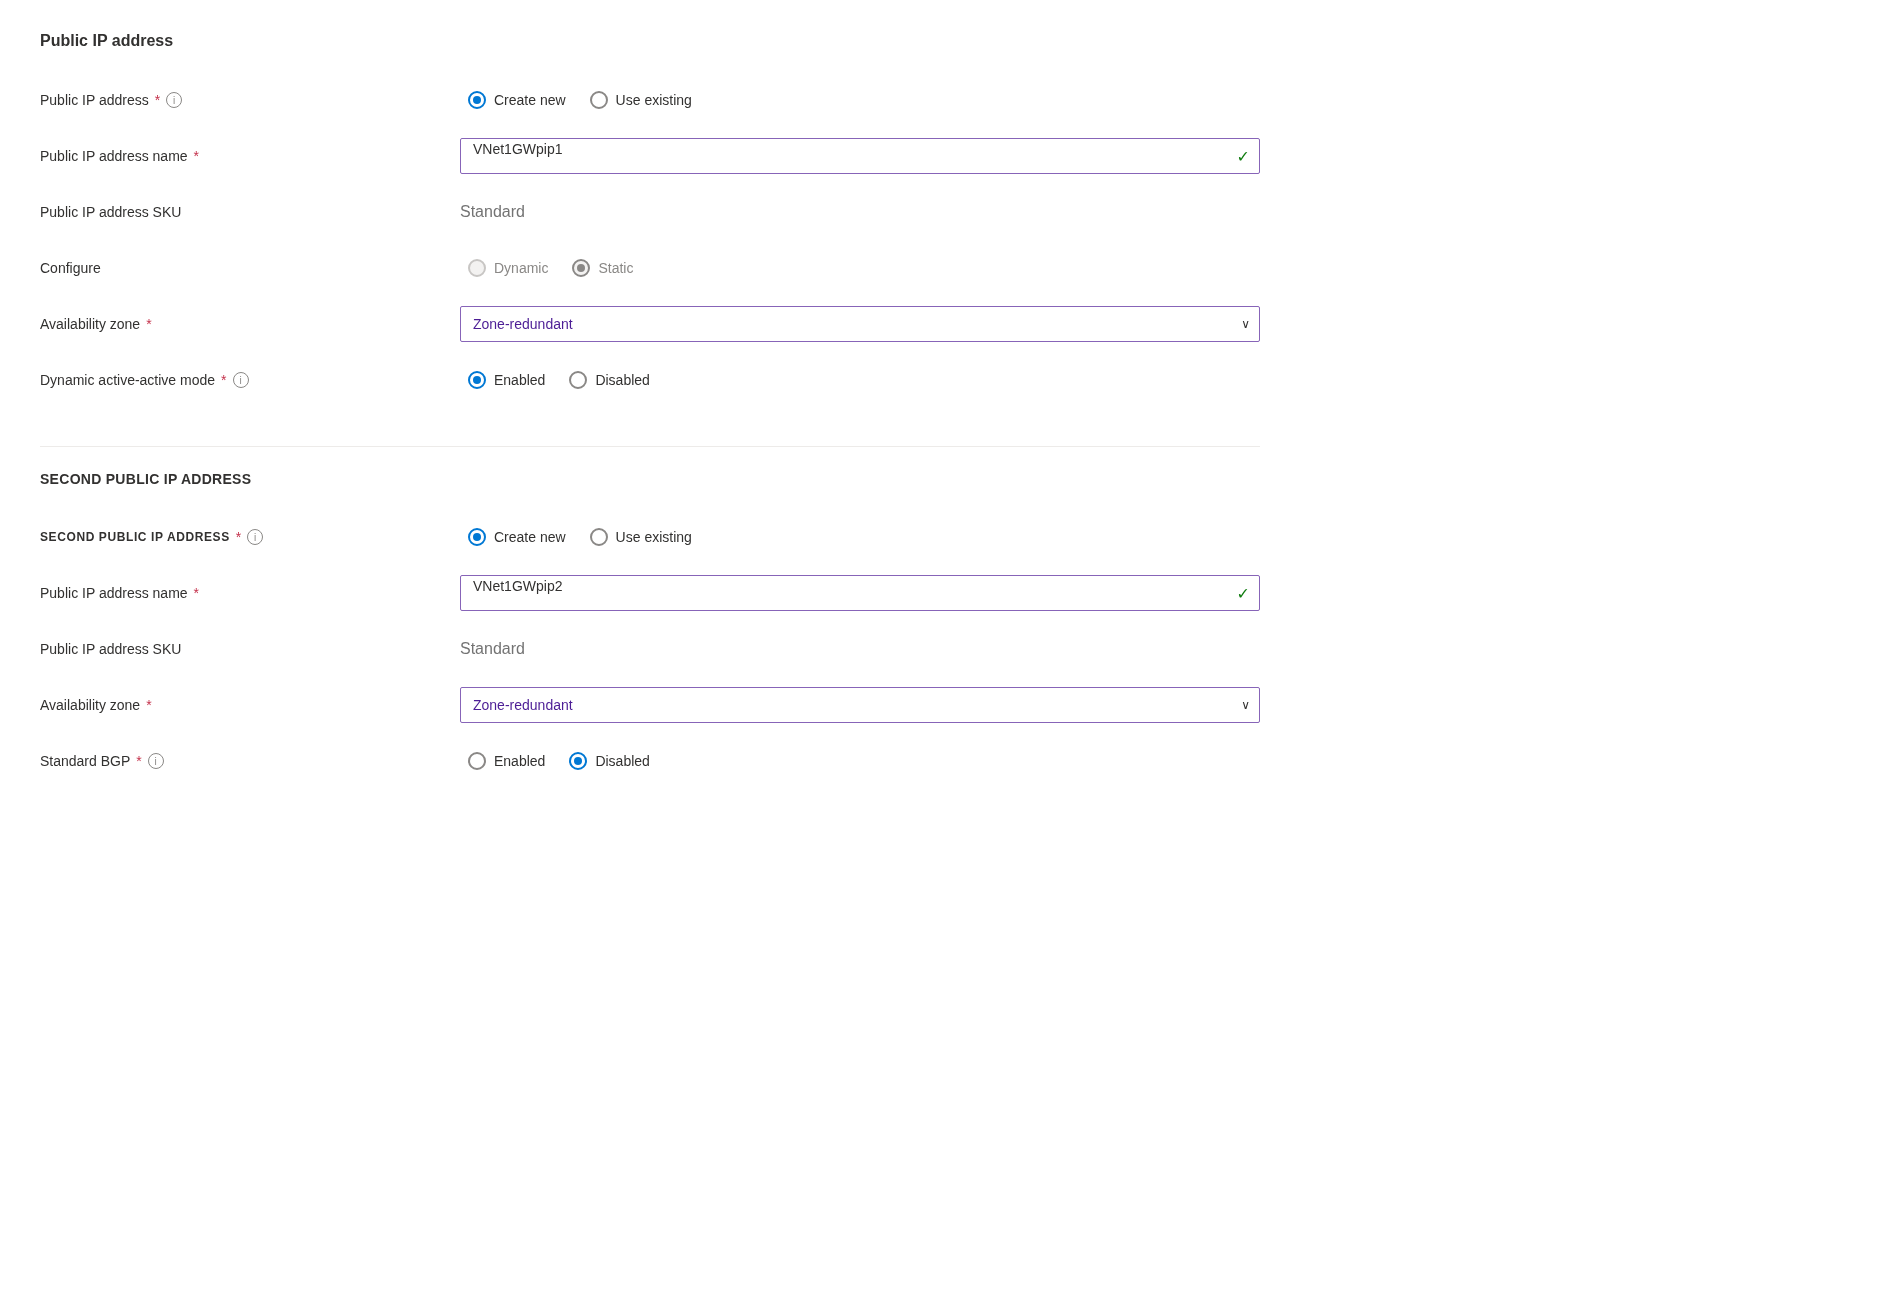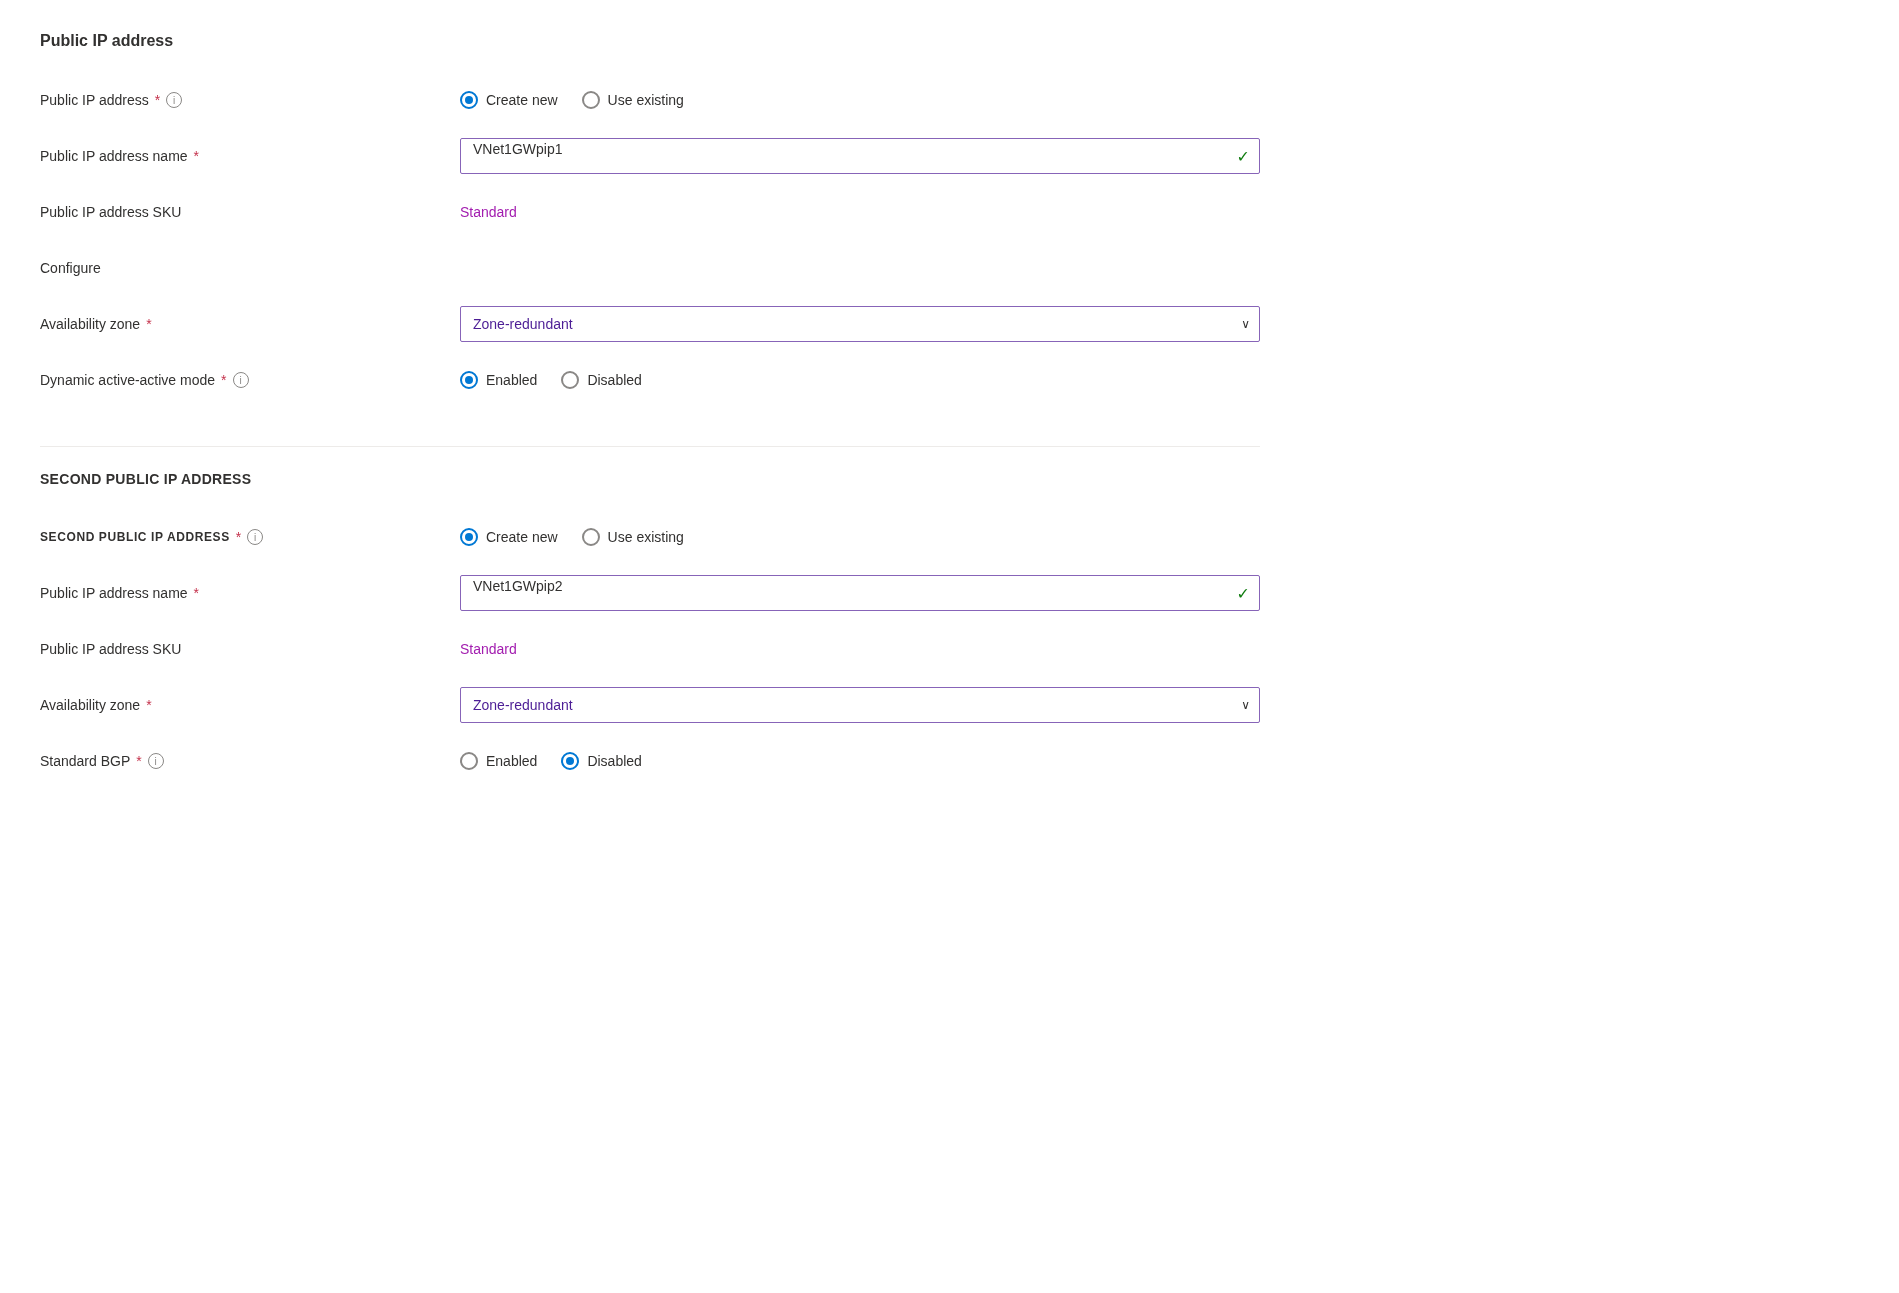--- a/index.html
+++ b/index.html
@@ -144,20 +144,21 @@
       transform: translateY(-50%);
       color: #323130;
       pointer-events: none;
       font-size: 12px;
     }
 
     .radio-group {
       display: flex;
       align-items: center;
       gap: 24px;
+      margin-left: 8px;
     }
 
     .radio-option {
       display: flex;
       align-items: center;
       gap: 8px;
       cursor: pointer;
     }
 
     .radio-circle {
@@ -205,22 +206,22 @@
     .radio-label {
       font-size: 14px;
       color: #323130;
     }
 
     .radio-label.disabled-label {
       color: #8a8886;
     }
 
     .static-text {
-      font-size: 14px;
-      color: #a21caf;
+      font-size: 16px;
+      color: #737373;
       text-align: right;
     }
 
     .divider {
       border: none;
       border-top: 1px solid #edebe9;
       margin: 16px 0 24px 0;
     }
   </style>
 </head>
@@ -267,20 +268,32 @@
       <span>Public IP address SKU</span>
     </div>
     <div class="form-control">
       <span class="static-text">Standard</span>
     </div>
   </div>
 
   <div class="form-row">
     <div class="form-label">
       <span>Configure</span>
+    </div>
+    <div class="form-control">
+      <div class="radio-group">
+        <label class="radio-option">
+          <div class="radio-circle disabled-radio"></div>
+          <span class="radio-label disabled-label">Dynamic</span>
+        </label>
+        <label class="radio-option">
+          <div class="radio-circle selected-disabled"></div>
+          <span class="radio-label disabled-label">Static</span>
+        </label>
+      </div>
     </div>
   </div>
 
   <div class="form-row">
     <div class="form-label">
       <span>Availability zone</span>
       <span class="required">*</span>
     </div>
     <div class="form-control">
       <div class="dropdown-wrapper">

